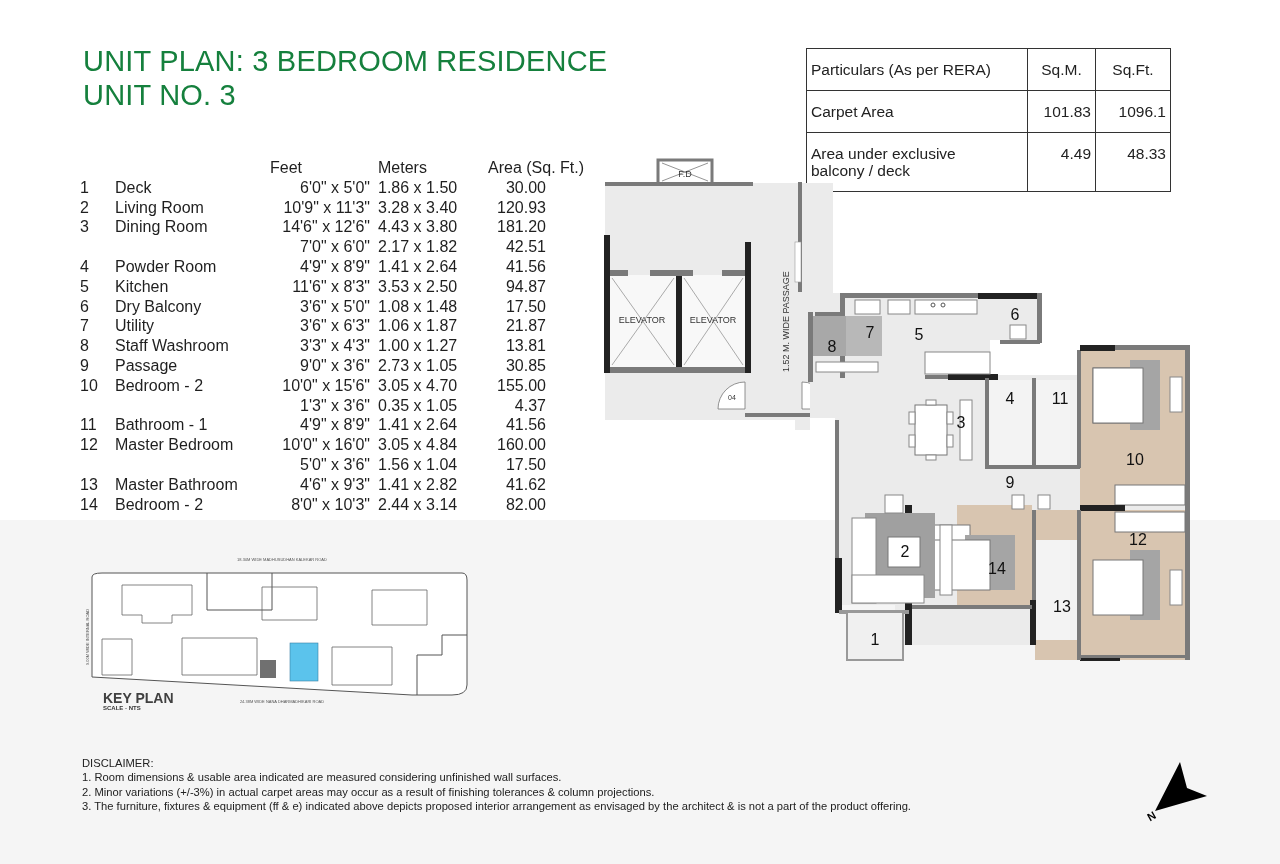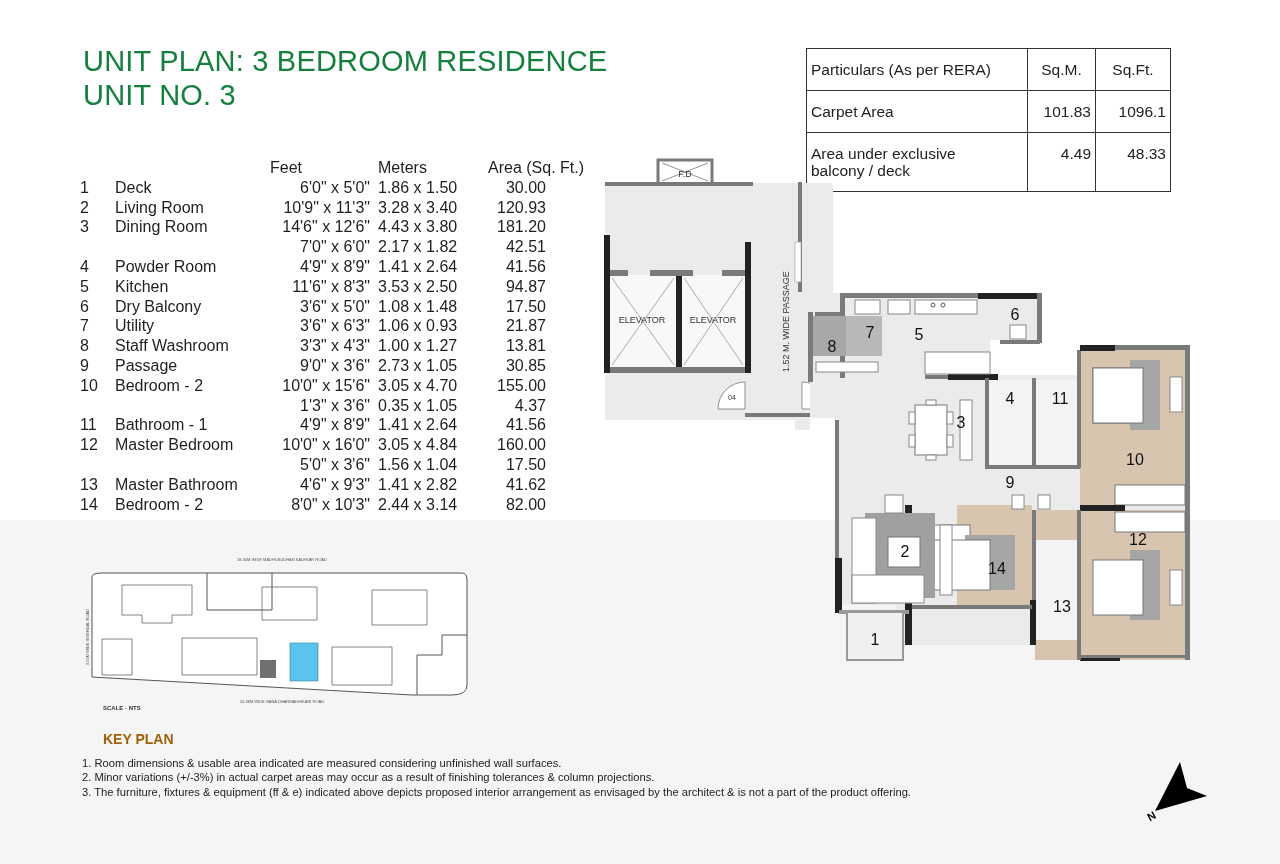--- a/index.html
+++ b/index.html
@@ -24,21 +24,21 @@
   .sched .c-no { position:absolute; left:0; width:30px; }
   .sched .c-name { position:absolute; left:35px; }
   .sched .c-ft { position:absolute; left:172px; width:118px; text-align:right; }
   .sched .c-m { position:absolute; left:298px; }
   .sched .c-area { position:absolute; left:400px; width:66px; text-align:right; }
   .sched .hdr .c-ft { left:190px; text-align:center; width:auto; }
   .sched .hdr .c-area { left:408px; text-align:left; width:auto; }
 
   
   .keyplan { position:absolute; left:82px; top:555px; width:400px; height:160px; }
-  .kp-label { position:absolute; left:103px; top:690px; font-size:14px; font-weight:700; color:#a16207;margin-top:41px; }
+  .kp-label { position:absolute; left:103px; top:690px; font-size:14px; font-weight:700; color:#404040; }
   .kp-scale { position:absolute; left:103px; top:705px; font-size:6px; font-weight:700; color:#333; }
 
   
   .disc { position:absolute; left:82px; top:756px; font-size:11.2px; line-height:14.4px; color:#222; }
 
   
   .plan { position:absolute; left:590px; top:150px; width:620px; height:520px; }
   .room-num { font-family:"Liberation Sans", sans-serif; font-size:16px; fill:#111; }
   .compass { position:absolute; left:1130px; top:758px; width:80px; height:70px; }
 </style>
@@ -128,21 +128,21 @@
     <span class="c-no">6</span>
     <span class="c-name">Dry Balcony</span>
     <span class="c-ft">3'6" x 5'0"</span>
     <span class="c-m">1.08 x 1.48</span>
     <span class="c-area">17.50</span>
   </div>
       <div class="row">
     <span class="c-no">7</span>
     <span class="c-name">Utility</span>
     <span class="c-ft">3'6" x 6'3"</span>
-    <span class="c-m">1.06 x 0.93</span>
+    <span class="c-m">1.06 x 1.87</span>
     <span class="c-area">21.87</span>
   </div>
       <div class="row">
     <span class="c-no">8</span>
     <span class="c-name">Staff Washroom</span>
     <span class="c-ft">3'3" x 4'3"</span>
     <span class="c-m">1.00 x 1.27</span>
     <span class="c-area">13.81</span>
   </div>
       <div class="row">
@@ -357,20 +357,21 @@
   </g>
   <rect x="178" y="105" width="16" height="18" fill="#707070"></rect>
   <rect x="208" y="88" width="28" height="38" fill="#5bc3ec" stroke="#3a7fa5" stroke-width="0.6"></rect>
   <text x="200" y="148" text-anchor="middle" font-size="4" fill="#555">24.38M WIDE NANA DHARMADHIKARI ROAD</text>
   <text x="0" y="0" transform="translate(7,110) rotate(-90)" font-size="4" fill="#555">9.00M WIDE INTERNAL ROAD</text>
 </svg>
 <div class="kp-label">KEY PLAN</div>
 <div class="kp-scale">SCALE - NTS</div>
 
 <div class="disc">
+  <div>DISCLAIMER:</div>
   <div>1. Room dimensions &amp; usable area indicated are measured considering unfinished wall surfaces.</div>
   <div>2. Minor variations (+/-3%) in actual carpet areas may occur as a result of finishing tolerances &amp; column projections.</div>
   <div>3. The furniture, fixtures &amp; equipment (ff &amp; e) indicated above depicts proposed interior arrangement as envisaged by the architect &amp; is not a part of the product offering.</div>
 </div>
 
 <svg class="compass" viewBox="0 0 80 70" xmlns="http://www.w3.org/2000/svg">
   <polygon points="50,4 57,30 77,38 25,53" fill="#000"></polygon>
   <text x="18" y="64" font-size="11" font-weight="700" transform="rotate(-30 18 60)">N</text>
 </svg>
 

